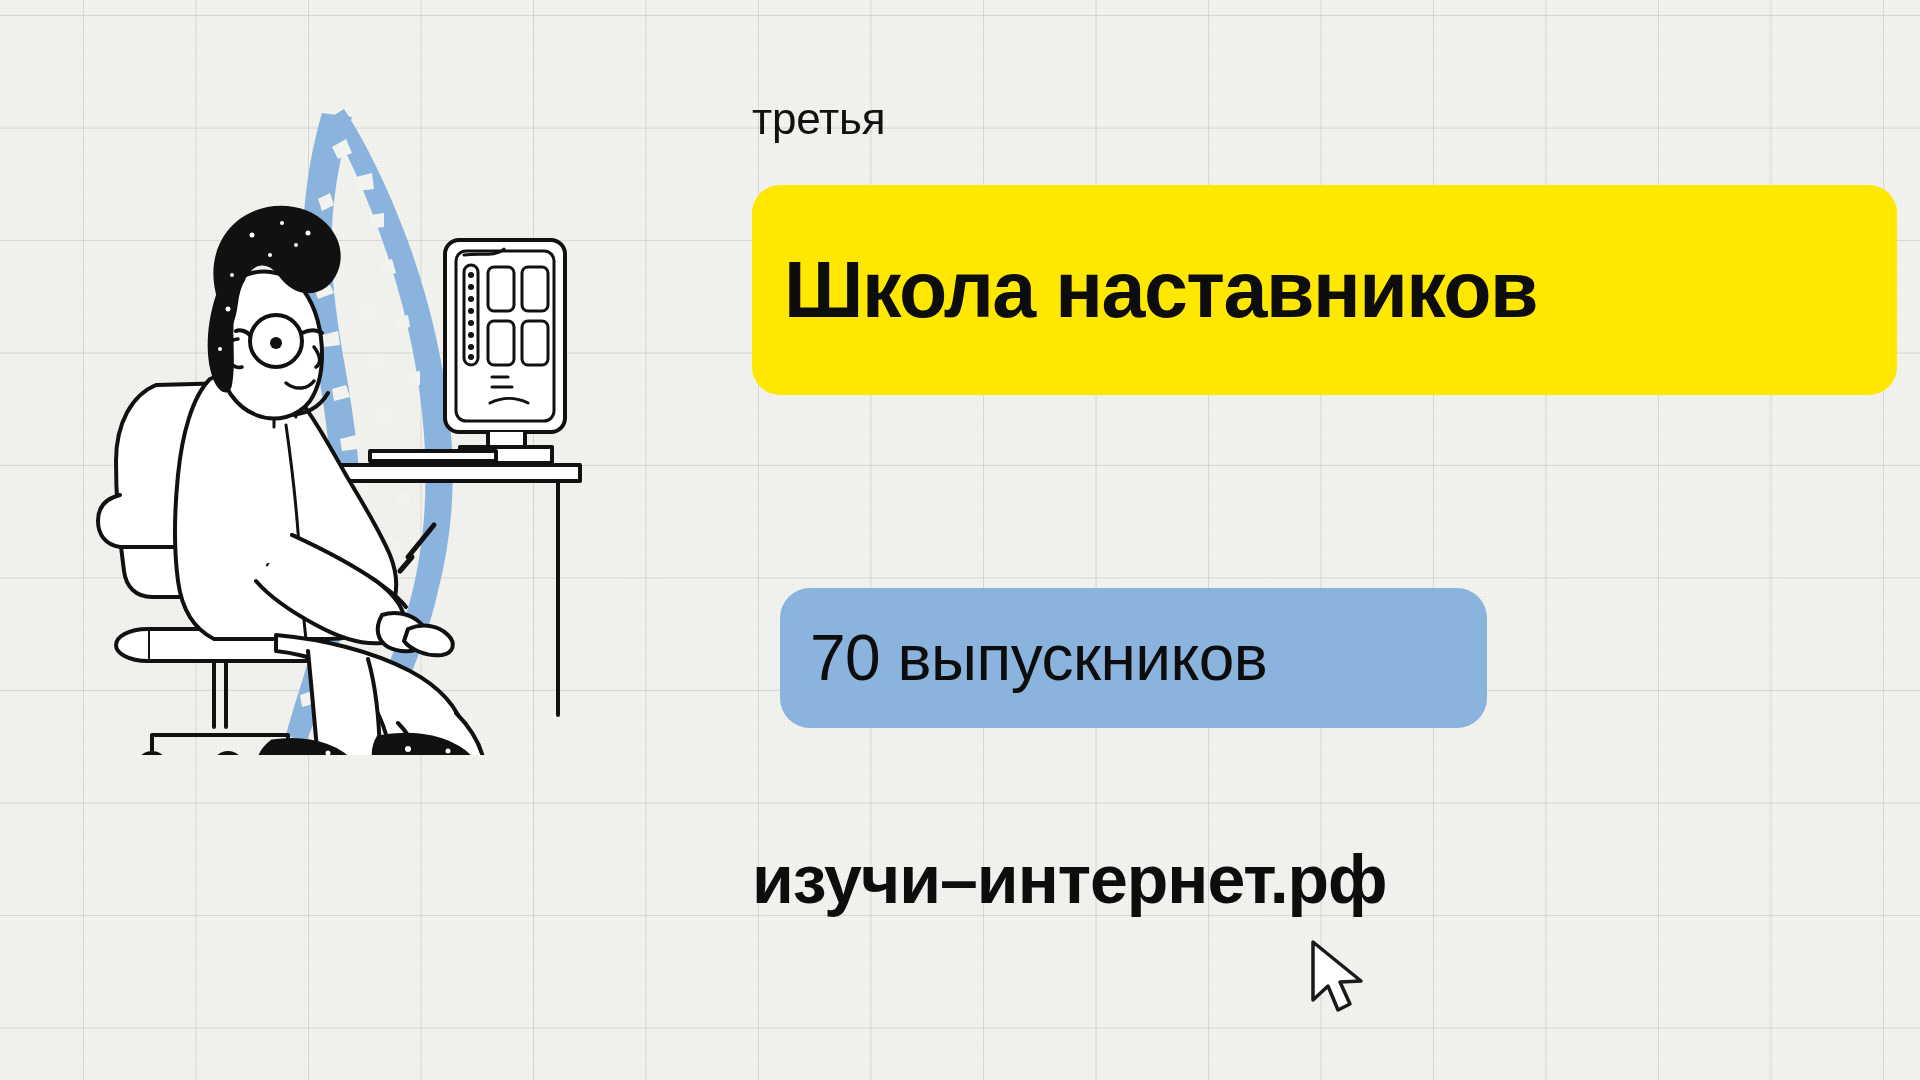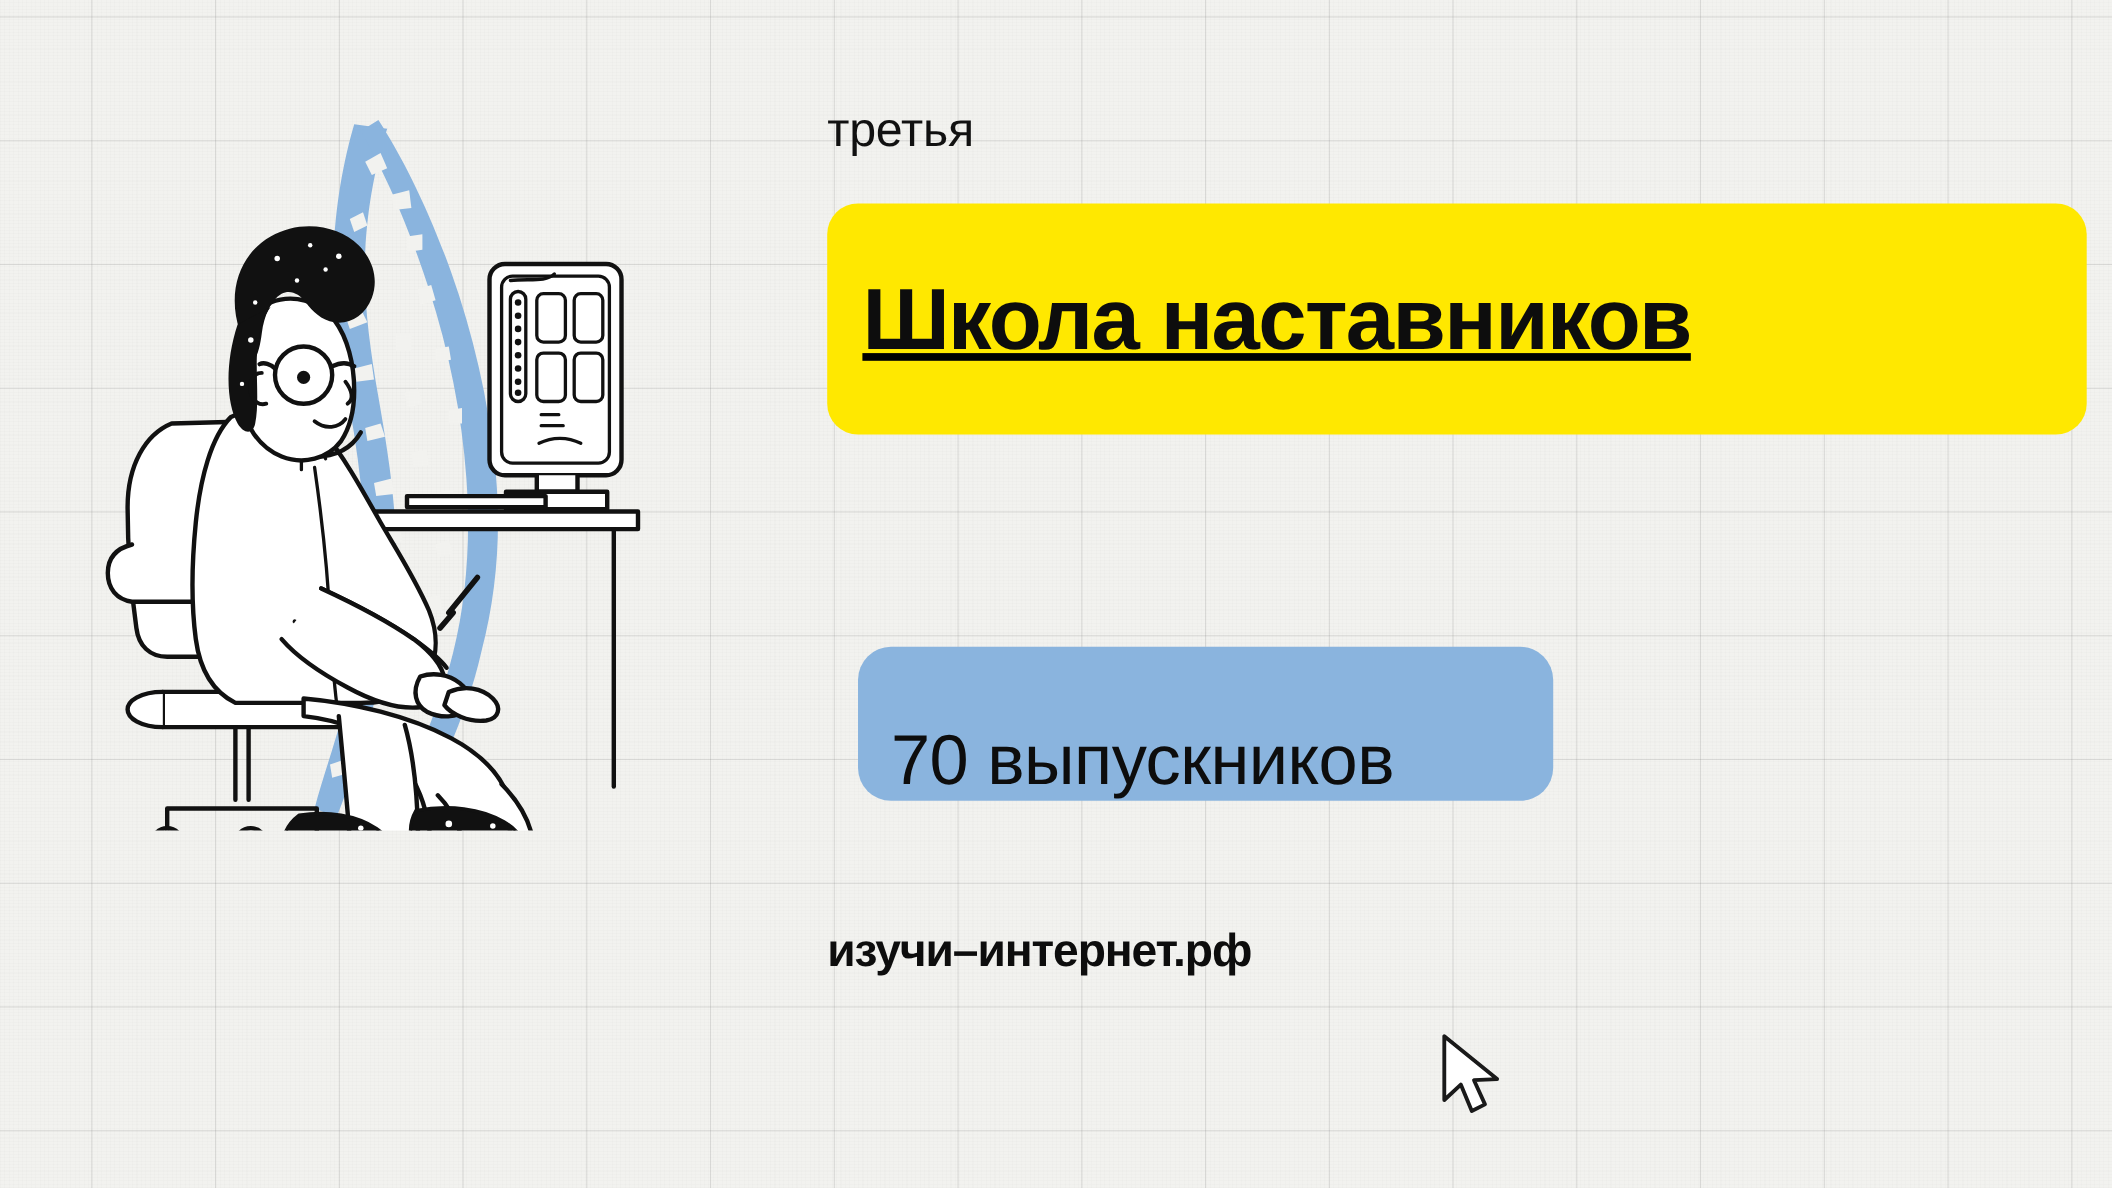--- a/index.html
+++ b/index.html
@@ -44,41 +44,40 @@
     font-size:44px; font-weight:400; color:#111;
     letter-spacing:-0.2px;
   }
   .title-card {
     position:absolute; left:0px; top:185px;
     width:1145px; height:210px;
     background:#ffe800;
     border-radius:28px;
     display:flex; flex-direction:column; justify-content:center;
     padding:0 32px;
-    text-decoration:underline;
   }
   .title-line {
     font-size:79px; font-weight:700; color:#0d0d0d;
     line-height:1.03; letter-spacing:-1.5px; white-space:nowrap;
   }
   .stat-badge {
     position:absolute; left:28px; top:588px;
-    width:632px; height:140px;
+    width:707px; height:140px;
     background:#8ab4de;
     border-radius:30px;
-    display:flex; align-items:flex-end;
+    display:flex; align-items:center;
     padding:0 30px;
   }
   .stat-text {
     font-size:64px; font-weight:400; color:#0d0d0d;
     letter-spacing:-0.5px; white-space:nowrap;
   }
   .url {
     position:absolute; left:0px; top:840px;
-    font-size:42px; font-weight:700; color:#0d0d0d;
+    font-size:68px; font-weight:700; color:#0d0d0d;
     letter-spacing:-1px; white-space:nowrap;text-align:right;
   }
   
   #cursor {
     position:absolute; left:1305px; top:938px;
     width:70px; height:80px;
   }
 </style>
 </head>
 <body>

